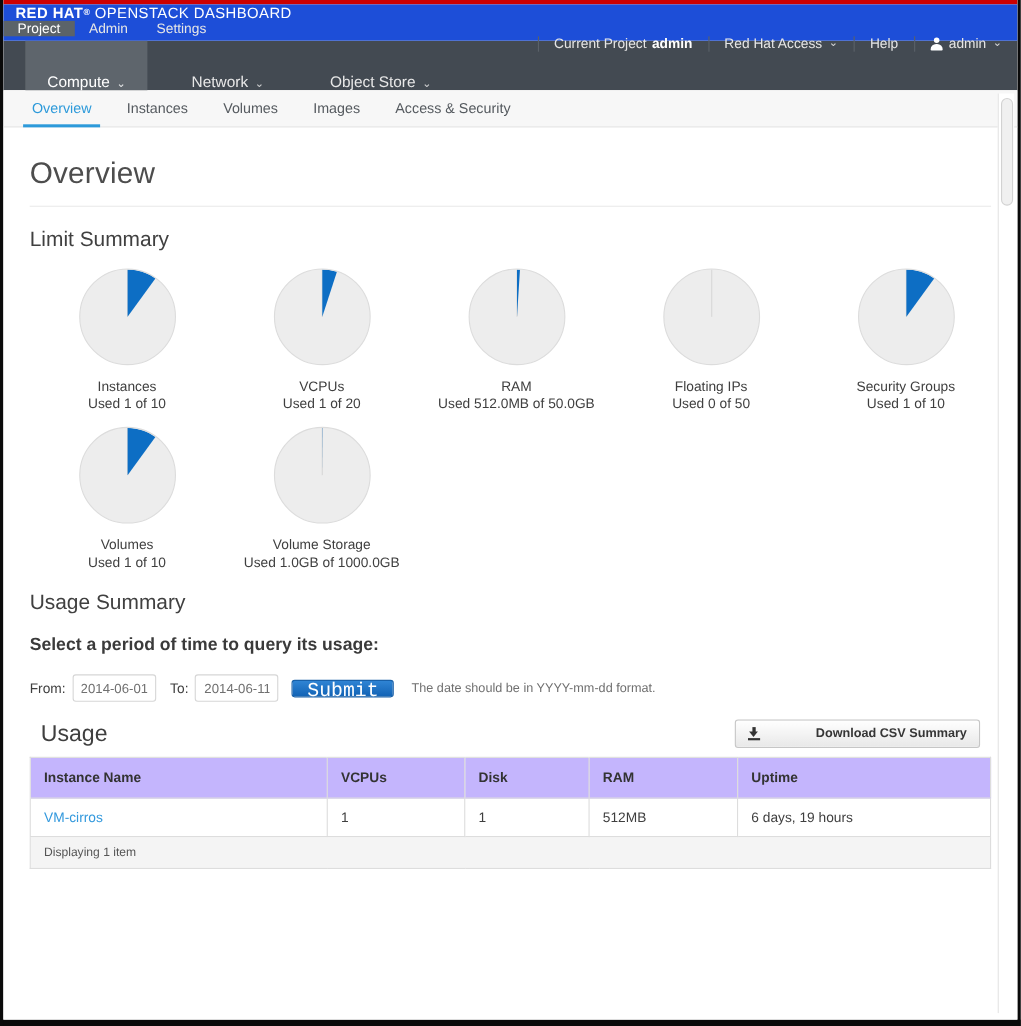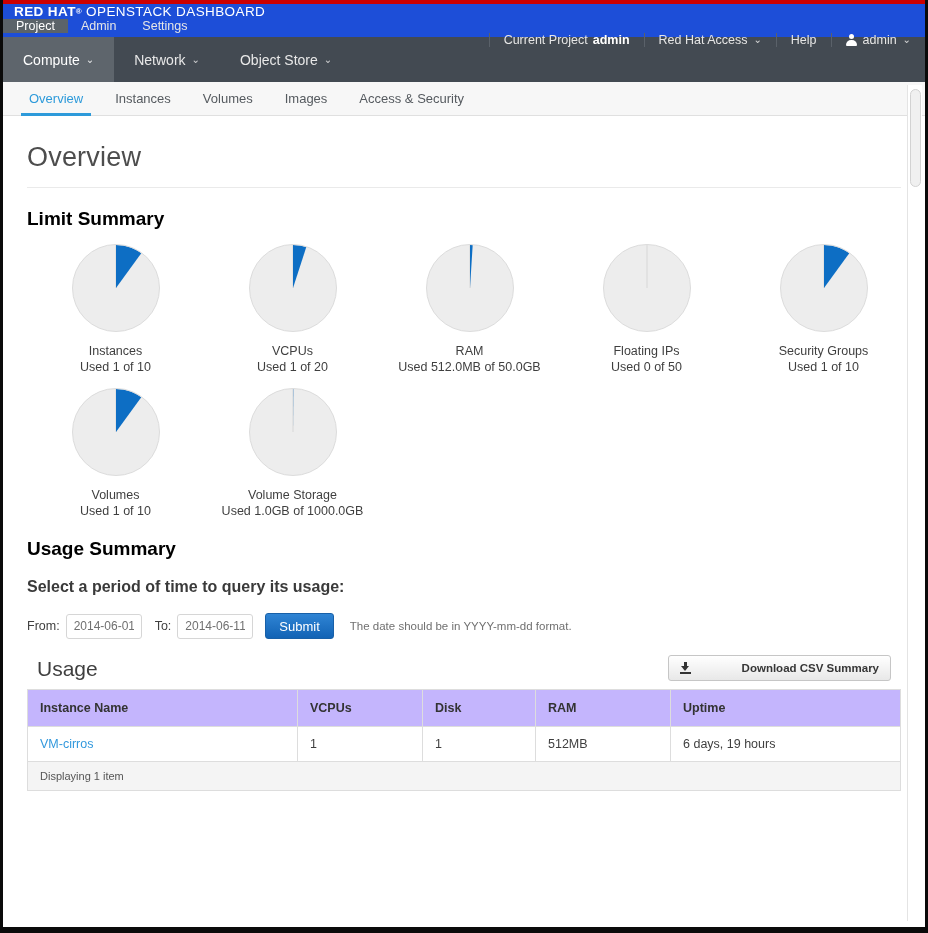--- a/index.html
+++ b/index.html
@@ -106,26 +106,27 @@
   }
 
   
   .subnav {
     height: 45px;
     background: #434a52;
     display: flex;
     align-items: stretch;
   }
   .subnav .item {
-    display: flex; align-items: center;
+    display: flex; align-items: flex-end;
     padding: 0 20px;
     color: #e8e8e8;
     font-size: 14px;
     white-space: nowrap;
     cursor: default;
+    margin-left: 20px;
   }
   .subnav .item.active {
     background: #5e656c;
     color: #ffffff;
   }
   .subnav .item .caret-dn { opacity: .85; }
 
   
   .tabstrip {
     height: 34px;
@@ -164,22 +165,22 @@
     font-size: 27px;
     font-weight: normal;
     color: #4d4d4d;
     margin: 26px 0 0 0;
     padding-bottom: 14px;
     border-bottom: 1px solid #eaeaea;
     letter-spacing: .2px;
   }
   h2.section {
     font-size: 19px;
-    font-weight: bold;
-    color: #000000;
+    font-weight: normal;
+    color: #404040;
     margin: 20px 0 0 0;
   }
   h3.sub-bold {
     font-size: 16px;
     font-weight: bold;
     color: #3a3a3a;
     margin: 18px 0 0 0;
   }
 
   
@@ -242,24 +243,24 @@
     font-size: 12px;
     font-family: "Liberation Sans", sans-serif;
     color: #707070;
     border: 1px solid #d6d6d6;
     border-radius: 3px;
     background: #fff;
     outline: none;
   }
   .btn-submit {
     margin-left: 12px;
-    height: 26px;
+    height: 16px;
     padding: 0 13px;
-    font-size: 13px;
-    font-family: Liberation Sans, sans-serif;
+    font-size: 18px;
+    font-family: Liberation Mono, monospace;
     color: #fff;
     border: 1px solid #1860a8;
     border-radius: 3px;
     background: linear-gradient(to bottom, #2f84d4 0%, #1263b5 100%);
     cursor: pointer;
   }
   .dateform .hint {
     margin-left: 16px;
     font-size: 11.5px;
     color: #707070;

